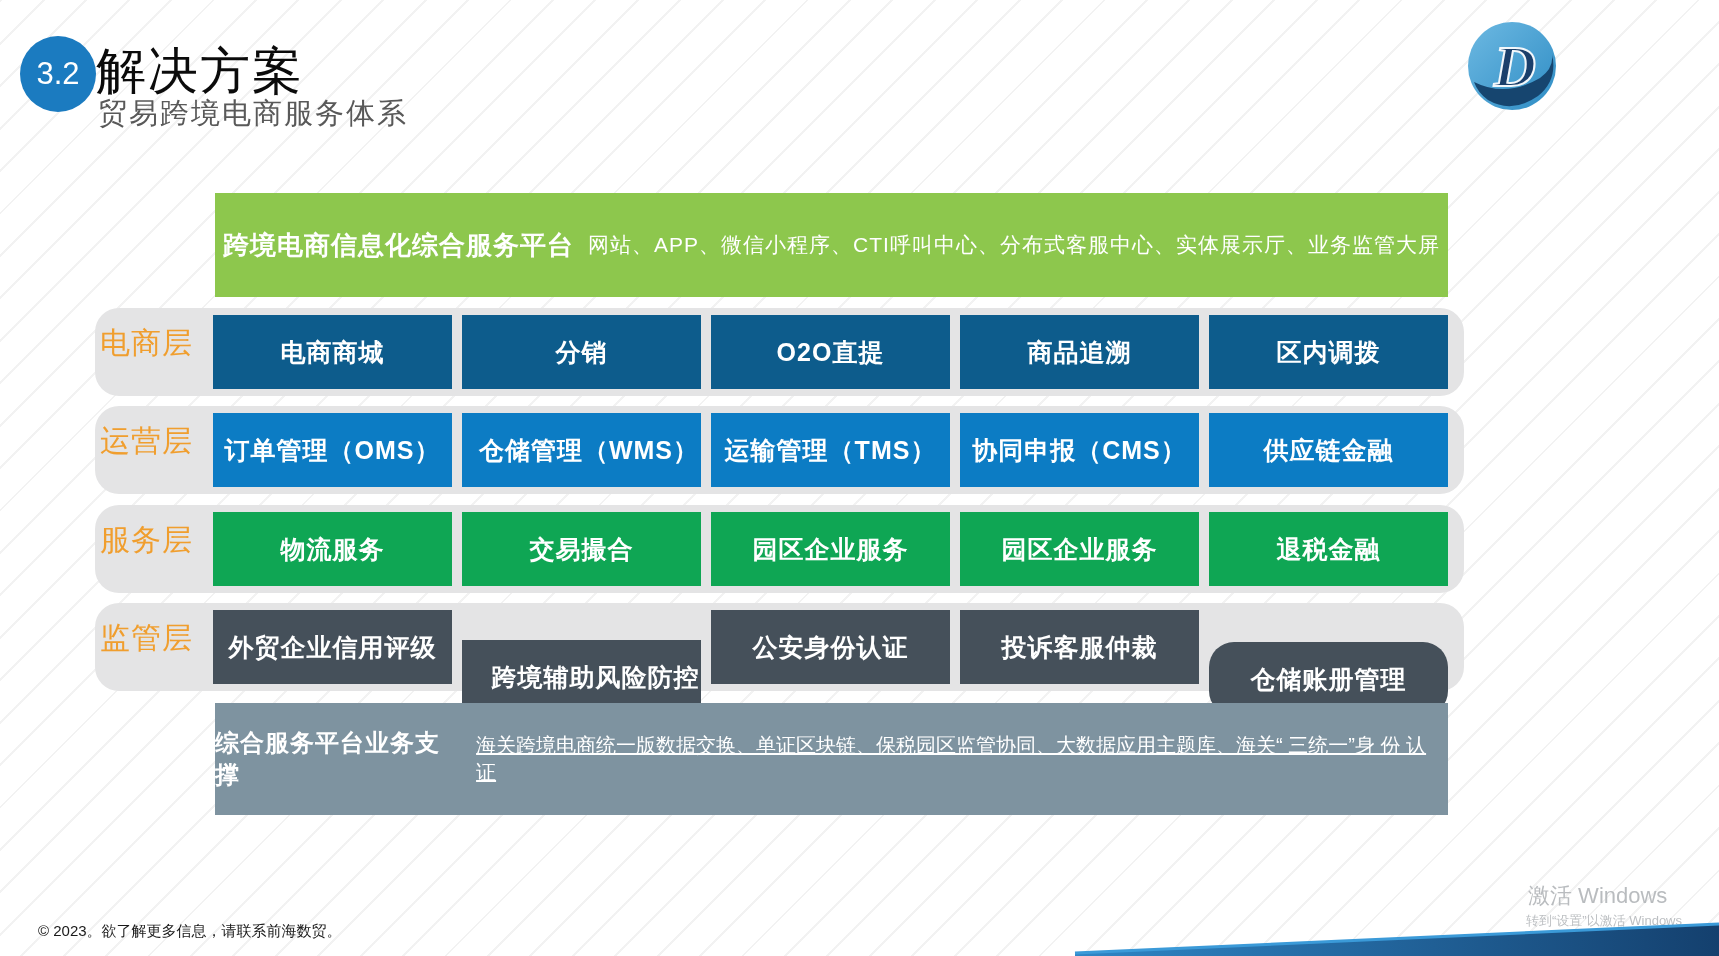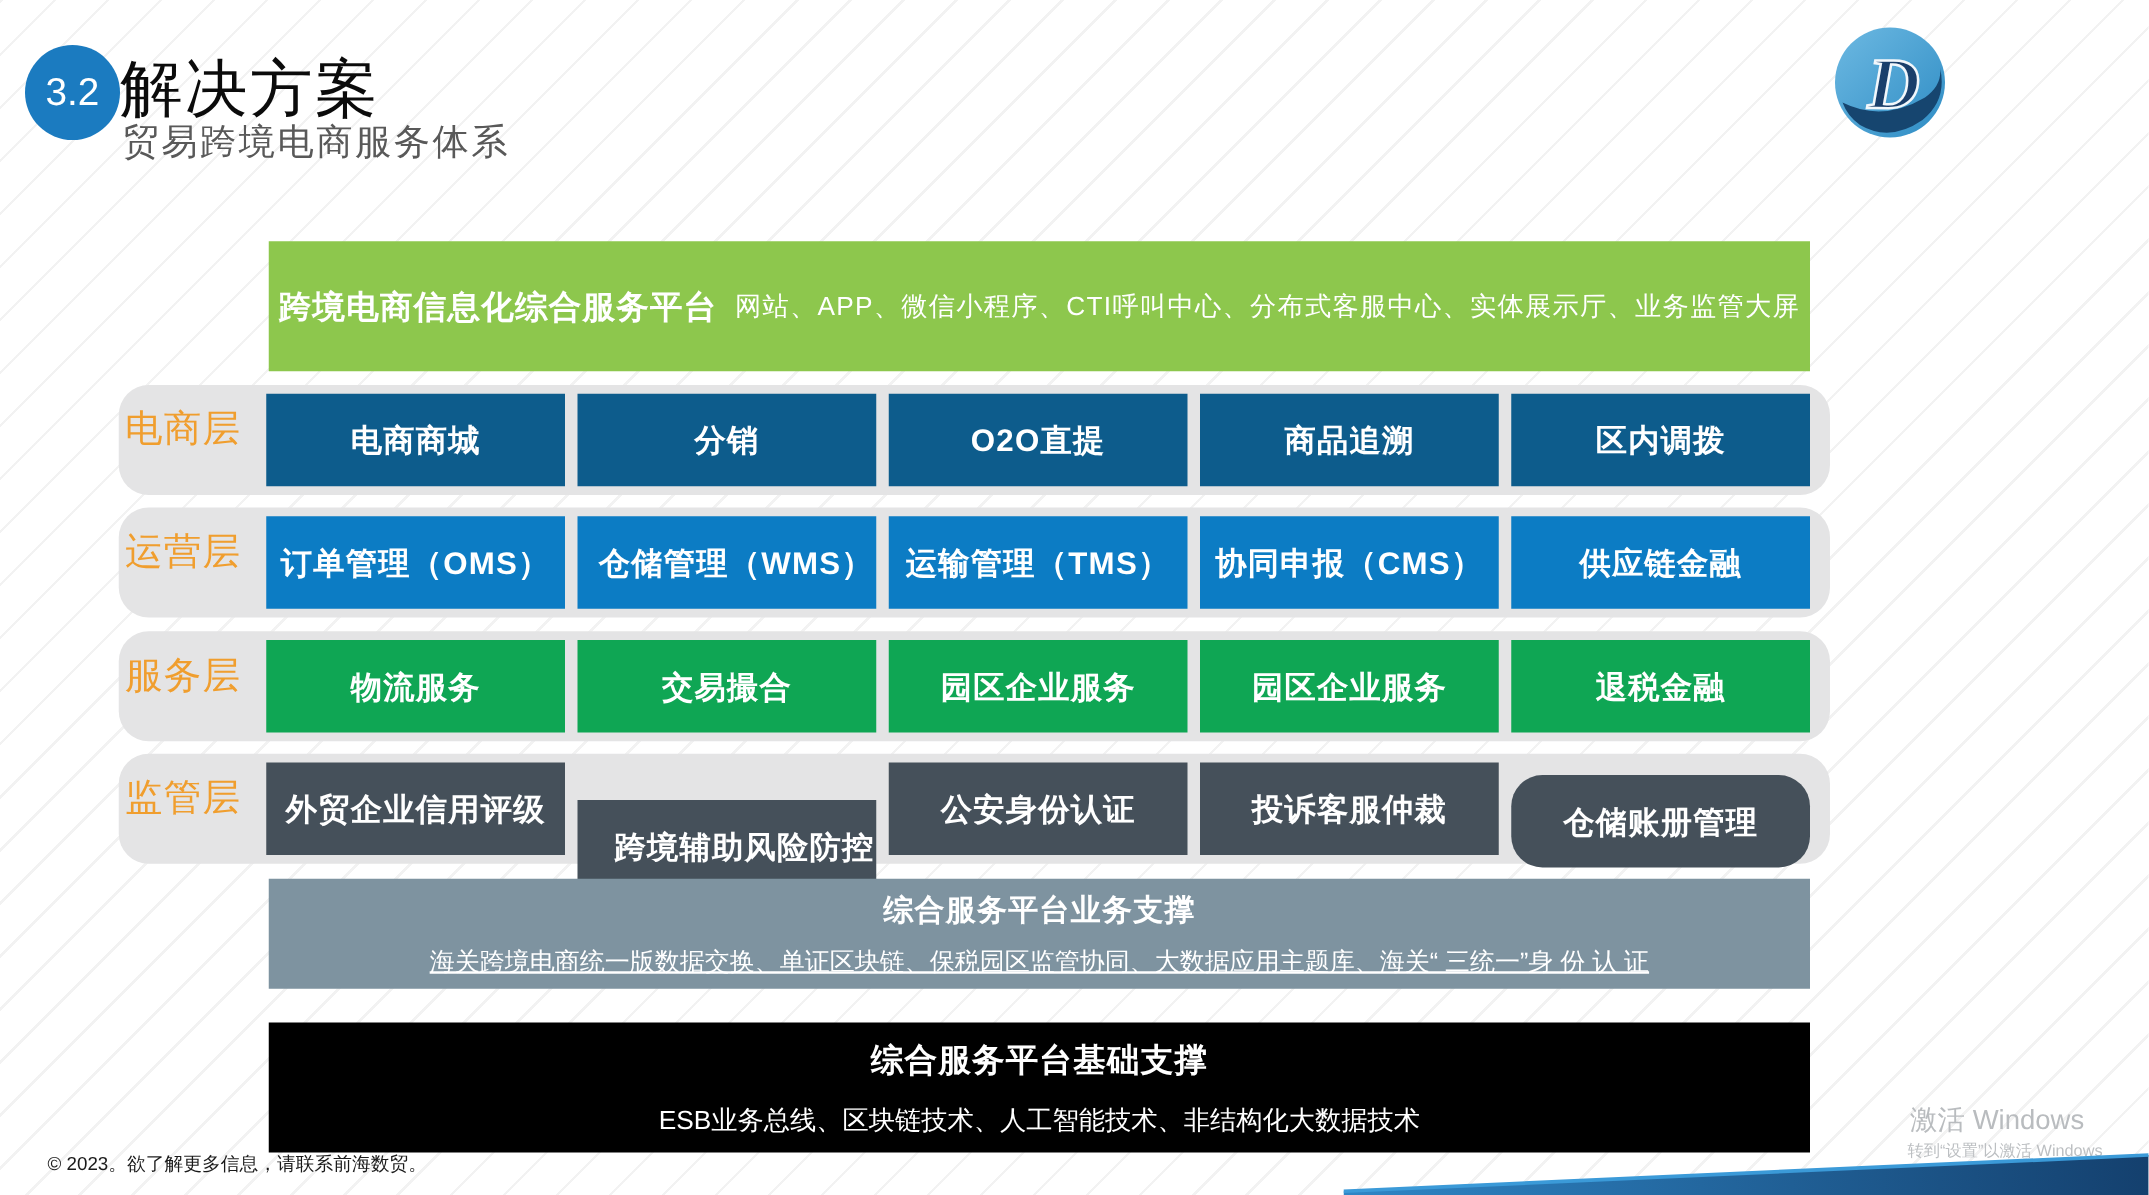--- a/index.html
+++ b/index.html
@@ -37,22 +37,22 @@
     position:absolute; left:100px; width:112px; height:70px;
     color:#f09e2e; font-size:30px; display:flex; align-items:center; letter-spacing:1px;
   }
   .box {
     position:absolute; width:239px; height:74px; color:#fff; font-size:25px;
     display:flex; align-items:center; justify-content:center; text-align:left; letter-spacing:1px;font-weight:bold;
   }
 
   
   .biz-bar {
-    position:absolute; left:215px; top:703px; width:1233px; height:88px; background:#7e93a0;
-    display:flex; flex-direction:column; align-items:center; justify-content:center; gap:12px; color:#fff;
+    position:absolute; left:215px; top:703px; width:1233px; height:112px; background:#7e93a0;
+    display:flex; flex-direction:row; align-items:center; justify-content:center; gap:12px; color:#fff;
   }
   .biz-bar .t1 { font-size:24px; font-weight:bold; letter-spacing:1px; }
   .biz-bar .t2 { font-size:20px;text-decoration:underline; }
 
   
   .base-bar {
     position:absolute; left:215px; top:818px; width:1233px; height:104px; background:#000;
     display:flex; flex-direction:column; align-items:center; justify-content:center; gap:16px; color:#fff;
   }
   .base-bar .t1 { font-size:26px; font-weight:bold; letter-spacing:1px; }
@@ -115,32 +115,28 @@
       <div class="box" style="left: 462px; top: 512px; background: rgb(15, 166, 84);">交易撮合</div>
       <div class="box" style="left: 711px; top: 512px; background: rgb(15, 166, 84);">园区企业服务</div>
       <div class="box" style="left: 960px; top: 512px; background: rgb(15, 166, 84);">园区企业服务</div>
       <div class="box" style="left: 1209px; top: 512px; background: rgb(15, 166, 84);">退税金融</div>
       <div class="strip" style="top: 603px;"></div>
       <div class="layer-label" style="top: 603px; color: rgb(240, 158, 46);">监管层</div>
       <div class="box" style="left: 213px; top: 610px; background: rgb(69, 80, 90);">外贸企业信用评级</div>
       <div class="box" style="left: 462px; top: 640px; background: rgb(69, 80, 90); padding-left: 28px;">跨境辅助风险防控</div>
       <div class="box" style="left: 711px; top: 610px; background: rgb(69, 80, 90);">公安身份认证</div>
       <div class="box" style="left: 960px; top: 610px; background: rgb(69, 80, 90);">投诉客服仲裁</div>
-      <div class="box" style="left: 1209px; top: 620px; background: rgb(69, 80, 90); border-radius: 25px;">仓储账册管理</div>
+      <div class="box" style="left: 1209px; top: 642px; background: rgb(69, 80, 90); border-radius: 25px;">仓储账册管理</div>
     </div>
 
   <div class="biz-bar">
     <div class="t1">综合服务平台业务支撑</div>
     <div class="t2">海关跨境电商统一版数据交换、单证区块链、保税园区监管协同、大数据应用主题库、海关“ 三统一”身 份 认 证</div>
   </div>
 
-  <div class="base-bar">
-    <div class="t1">综合服务平台基础支撑</div>
-    <div class="t2">ESB业务总线、区块链技术、人工智能技术、非结构化大数据技术</div>
-  </div>
 
   <div class="copyright">© 2023。欲了解更多信息，请联系前海数贸。</div>
   <div class="page-number">28</div>
   <div class="wm1">激活 Windows</div>
   <div class="wm2">转到“设置”以激活 Windows</div>
 
   <svg class="swoosh" viewBox="0 0 1719 956">
     <defs>
       <linearGradient id="sw" x1="0" y1="0" x2="1" y2="0">
         <stop offset="0" stop-color="#2f86c6"></stop>

